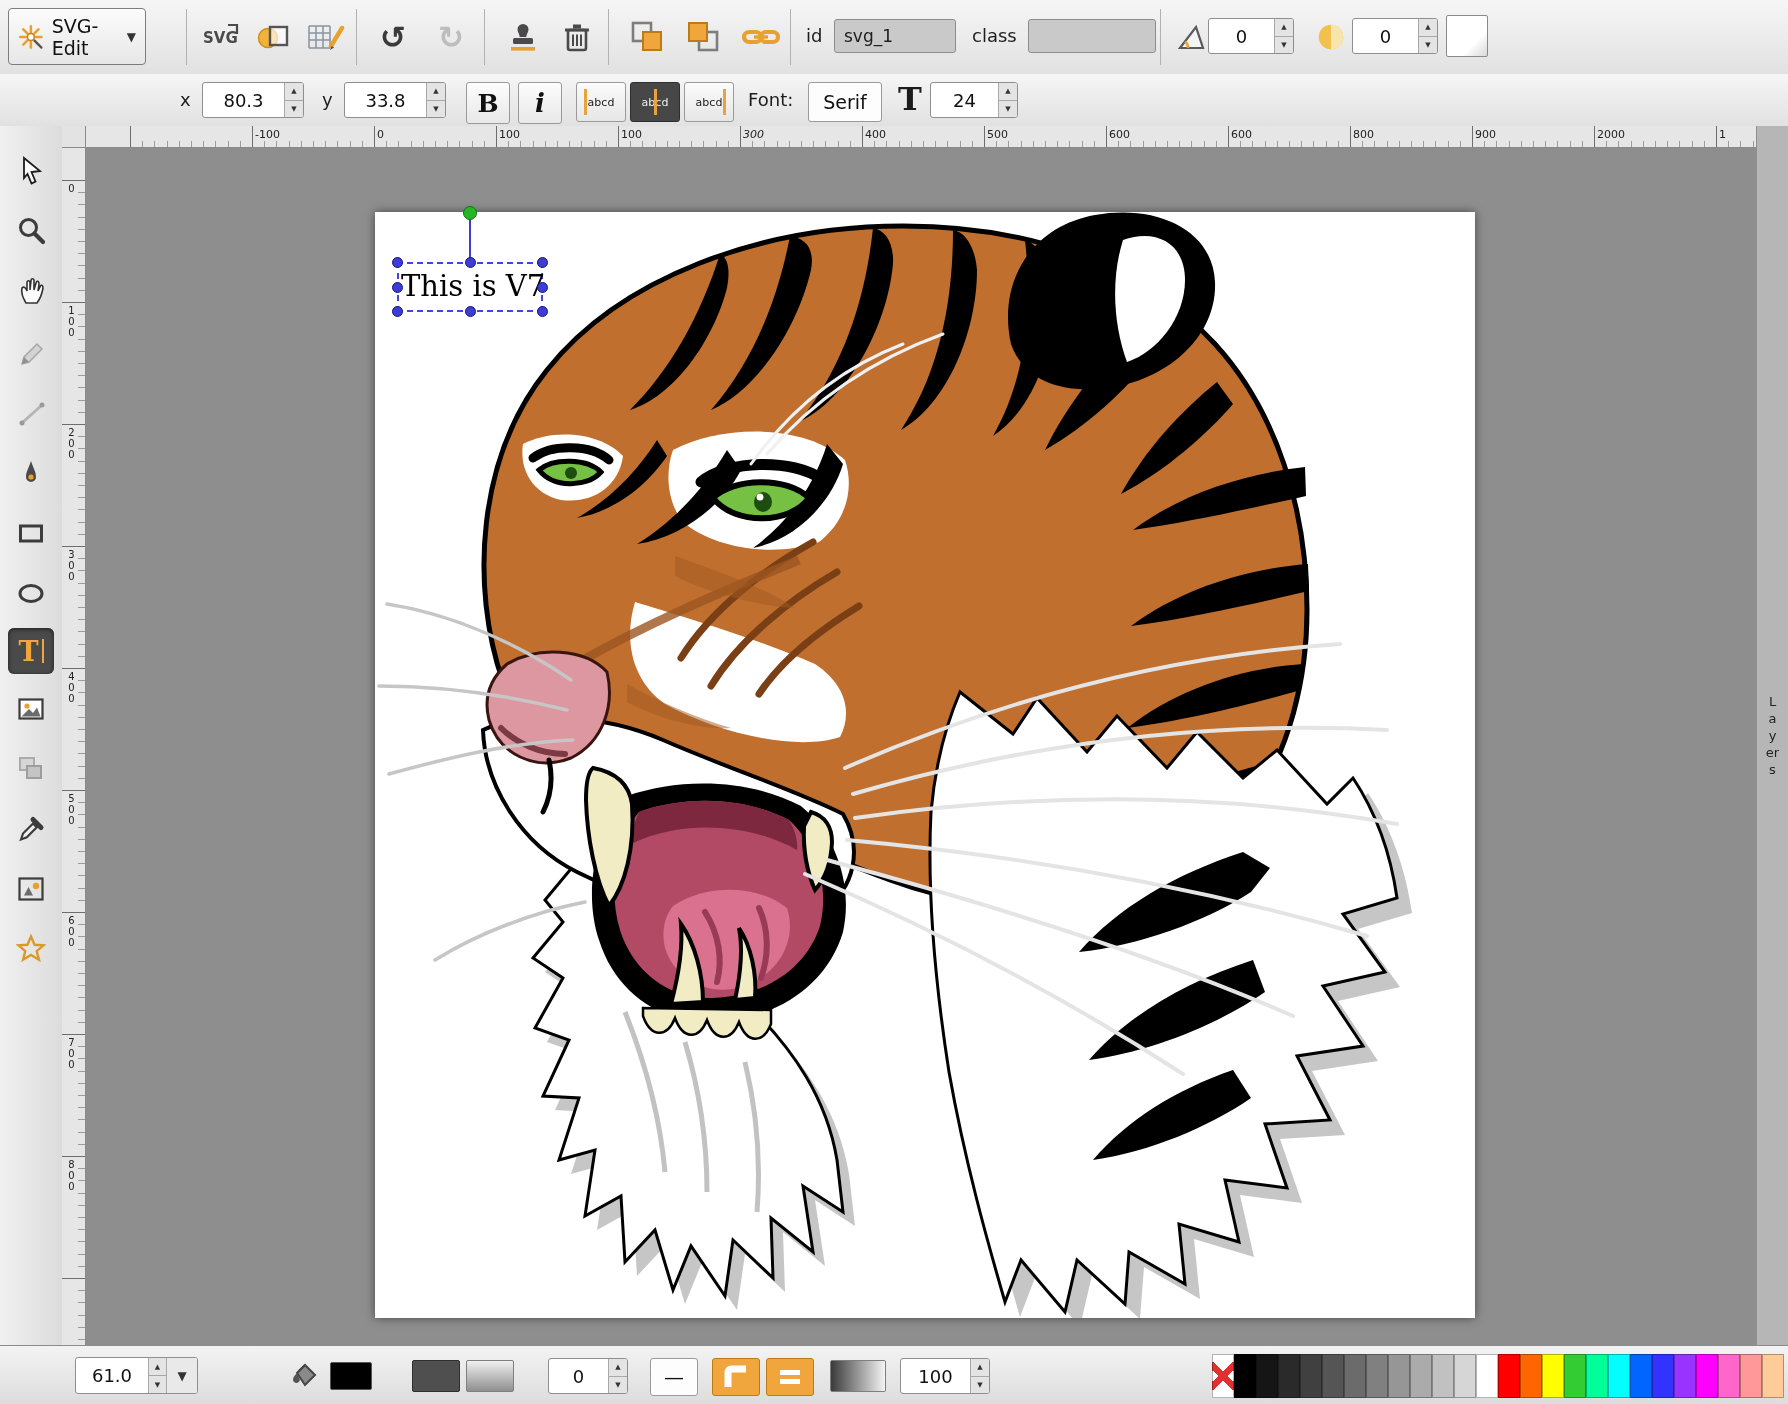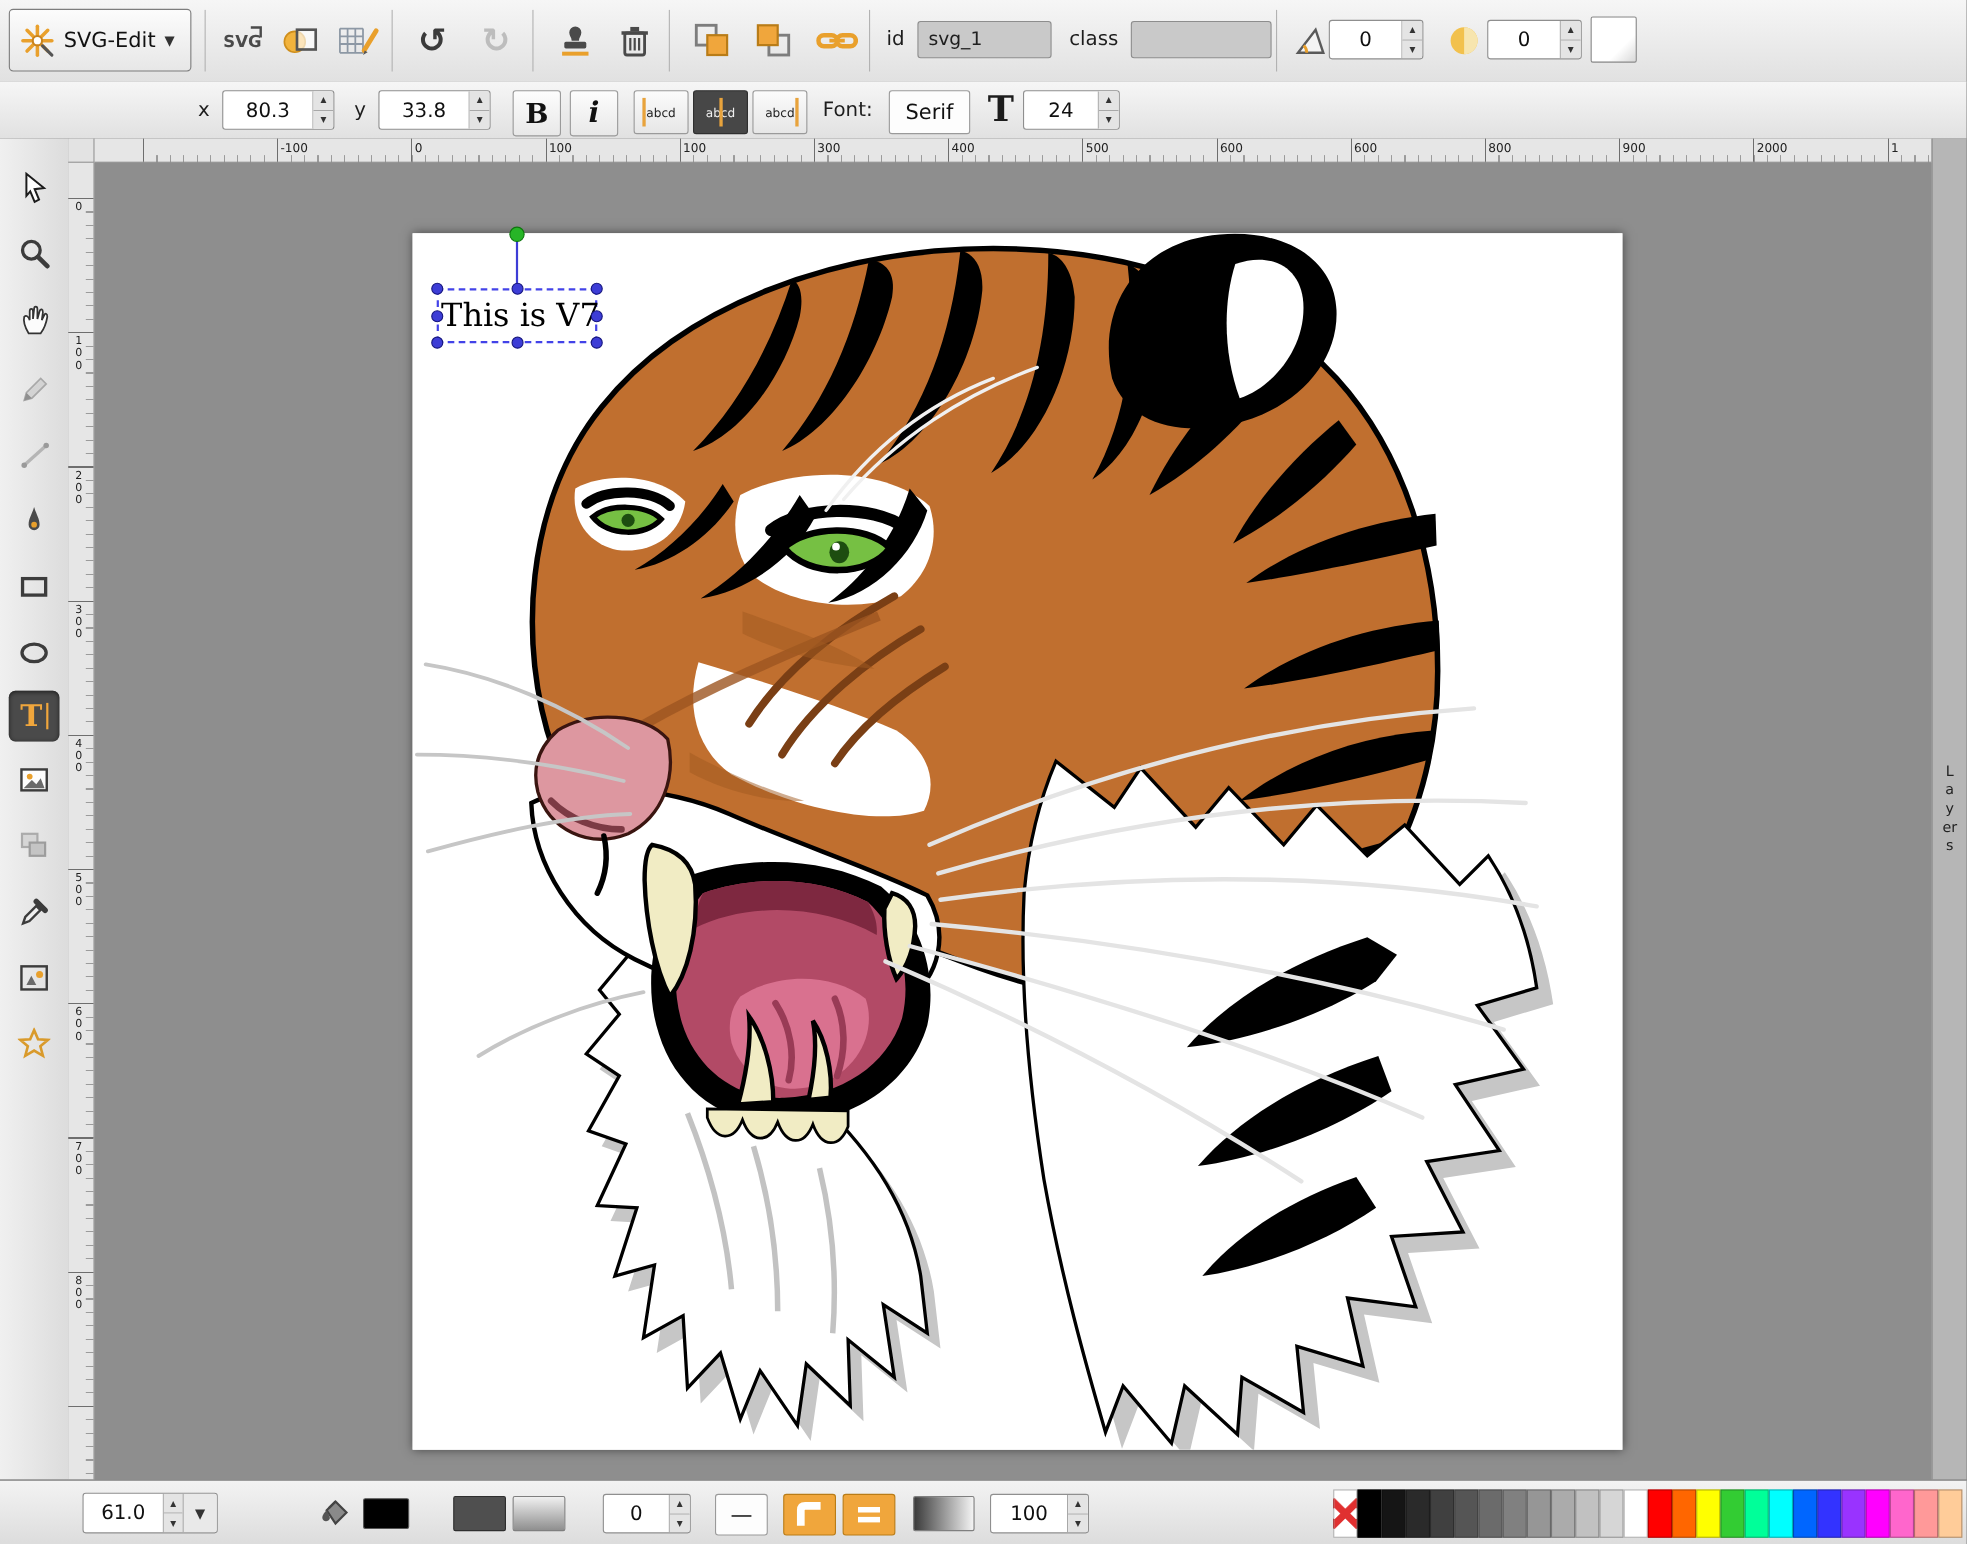--- a/index.html
+++ b/index.html
@@ -22,21 +22,21 @@
   .spin{position:absolute;display:flex;align-items:stretch;height:36px;border:1px solid #8f8f8f;
         background:#fff;border-radius:3px;overflow:hidden;box-sizing:border-box;}
   .spin .val{flex:1;display:flex;align-items:center;justify-content:center;font-size:18px;color:#101010;}
   .spin .arrows{display:flex;flex-direction:column;width:18px;border-left:1px solid #a8a8a8;}
   .spin .arrows div{flex:1;display:flex;align-items:center;justify-content:center;font-size:7px;color:#333;background:#e4e4e4;}
   .spin .arrows div:first-child{border-bottom:1px solid #a8a8a8;}
   .ginput{position:absolute;height:34px;box-sizing:border-box;background:#c9c9c9;border:1px solid #8d8d8d;
         border-radius:3px;display:flex;align-items:center;padding:0 9px;font-size:17px;color:#202020;}
 
   
-  #menu-btn{position:absolute;left:8px;top:8px;width:166px;height:57px;border:1px solid #7d7d7d;border-radius:4px;
+  #menu-btn{position:absolute;left:8px;top:8px;width:138px;height:57px;border:1px solid #7d7d7d;border-radius:4px;
         background:linear-gradient(#fcfcfc,#e7e7e7);display:flex;align-items:center;gap:8px;padding:0 9px;box-sizing:border-box;}
   #menu-btn .mlabel{font-size:19px;color:#111;}
   #menu-btn .caret{font-size:12px;color:#333;}
 
   
   .anchor-btn{position:absolute;top:82px;width:48px;height:38px;border:1px solid #9a9a9a;border-radius:3px;
         background:linear-gradient(#fbfbfb,#e6e6e6);display:flex;align-items:center;justify-content:center;
         font-size:11px;color:#222;}
   .anchor-btn .bar{position:absolute;top:6px;bottom:6px;width:3px;background:#e8a33c;}
   .anchor-btn.a-start .bar{left:7px;}
@@ -382,21 +382,21 @@
   </div>
 
   <div id="ruler-corner"></div>
   <div id="ruler-h">
       <div class="labels">
         <span class="rlbl-h" style="left: 47px; margin-top: 41px;">-200</span>
         <span class="rlbl-h" style="left: 169px;">-100</span>
         <span class="rlbl-h" style="left: 291px;">0</span>
         <span class="rlbl-h" style="left: 413px;">100</span>
         <span class="rlbl-h" style="left: 535px;">100</span>
-        <span class="rlbl-h" style="left: 657px;">300</span>
+        <span class="rlbl-h" style="left: 657px; font-style: italic;">300</span>
         <span class="rlbl-h" style="left: 779px;">400</span>
         <span class="rlbl-h" style="left: 901px;">500</span>
         <span class="rlbl-h" style="left: 1023px;">600</span>
         <span class="rlbl-h" style="left: 1145px;">600</span>
         <span class="rlbl-h" style="left: 1267px;">800</span>
         <span class="rlbl-h" style="left: 1389px;">900</span>
         <span class="rlbl-h" style="left: 1511px;">2000</span>
         <span class="rlbl-h" style="left: 1633px;">1</span>
       </div>
     </div>

